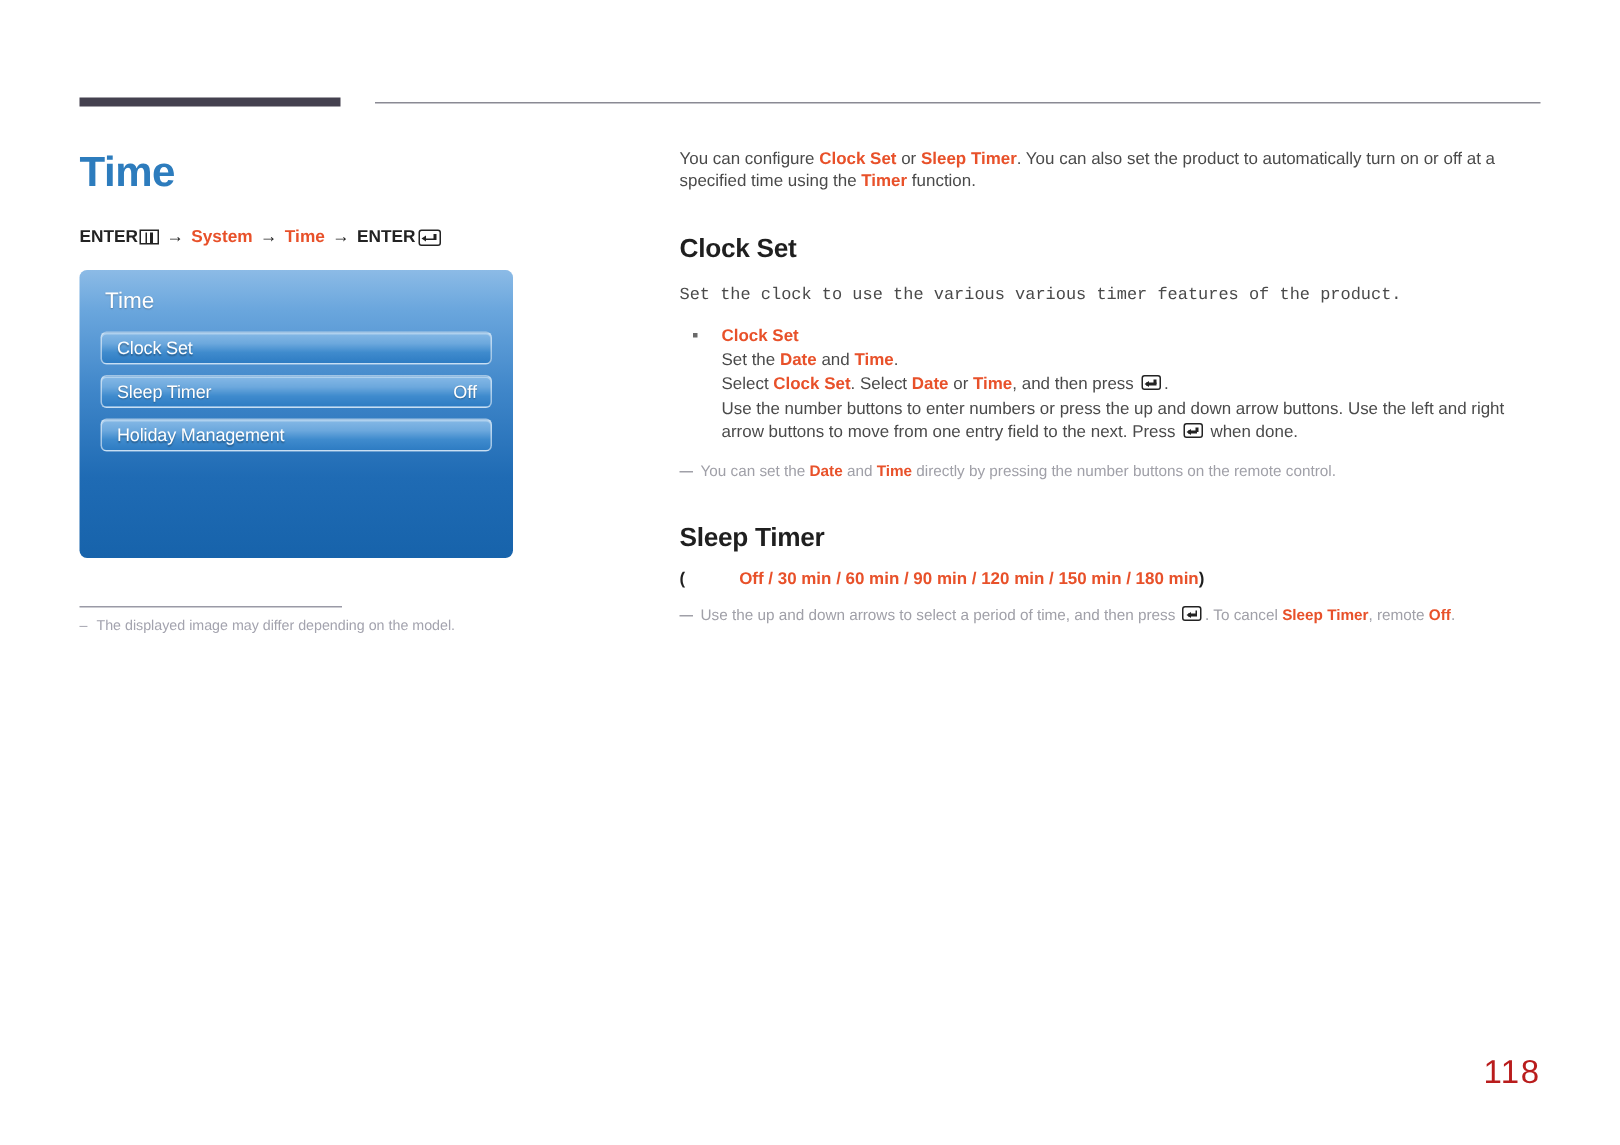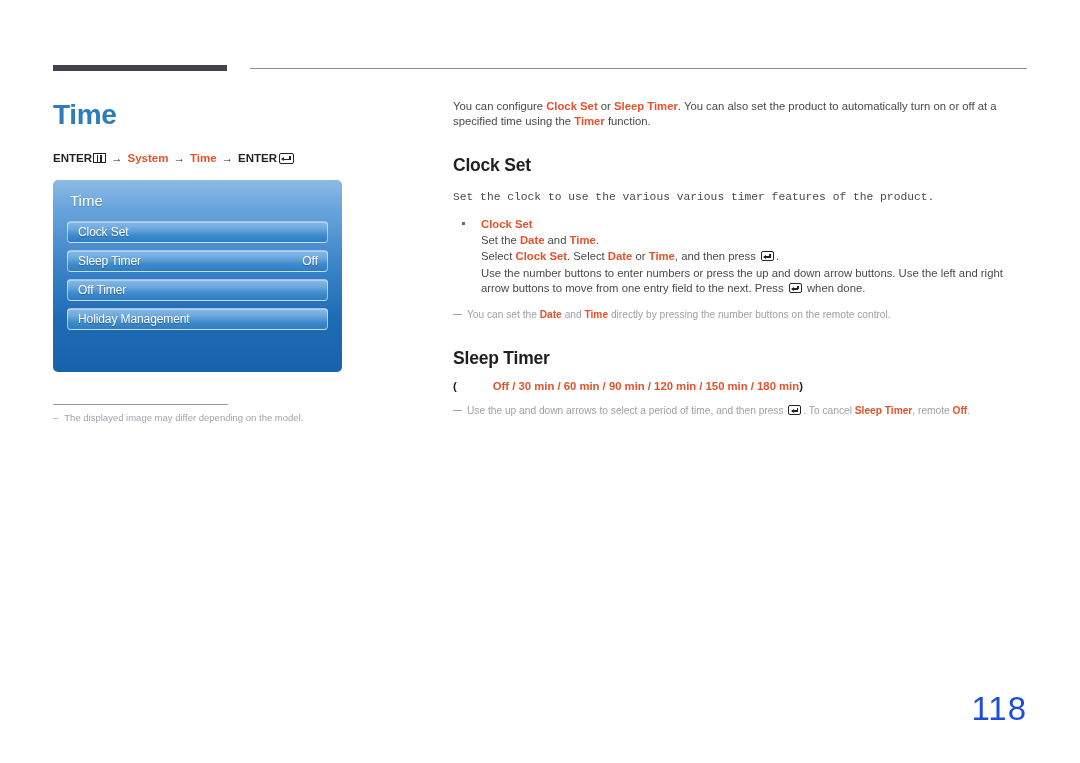--- a/index.html
+++ b/index.html
@@ -313,22 +313,22 @@
     color: #1f1f1f;
     margin-top: 11px;
   }
   .opts .accent { color: #e8512a; margin-left: 36px; }
 
   
   .pageno {
     position: absolute;
     right: 53px;
     bottom: 35px;
-    font-size: 33px;
-    color: #1d4ed8;
+    font-size: 22px;
+    color: #b91c1c;
     letter-spacing: 1px;
   }
 </style>
 </head>
 <body>
 
 <div class="rule-dark"></div>
 <div class="rule-thin"></div>
 
 <div class="page-title">Time</div>
@@ -352,24 +352,20 @@
   <div class="osd-list">
     <div class="osd-item">
       <span class="osd-item-label">Clock Set</span>
       <span class="osd-item-value"></span>
     </div>
     <div class="osd-item">
       <span class="osd-item-label">Sleep Timer</span>
       <span class="osd-item-value">Off</span>
     </div>
     <div class="osd-item">
-      <span class="osd-item-label">Off Timer</span>
-      <span class="osd-item-value"></span>
-    </div>
-    <div class="osd-item">
       <span class="osd-item-label">Holiday Management</span>
       <span class="osd-item-value"></span>
     </div>
   </div>
 </div>
 
 <div class="foot-rule"></div>
 <div class="foot-note">
   <span class="dash">–</span><span>The displayed image may differ depending on the model.</span>
 </div>

